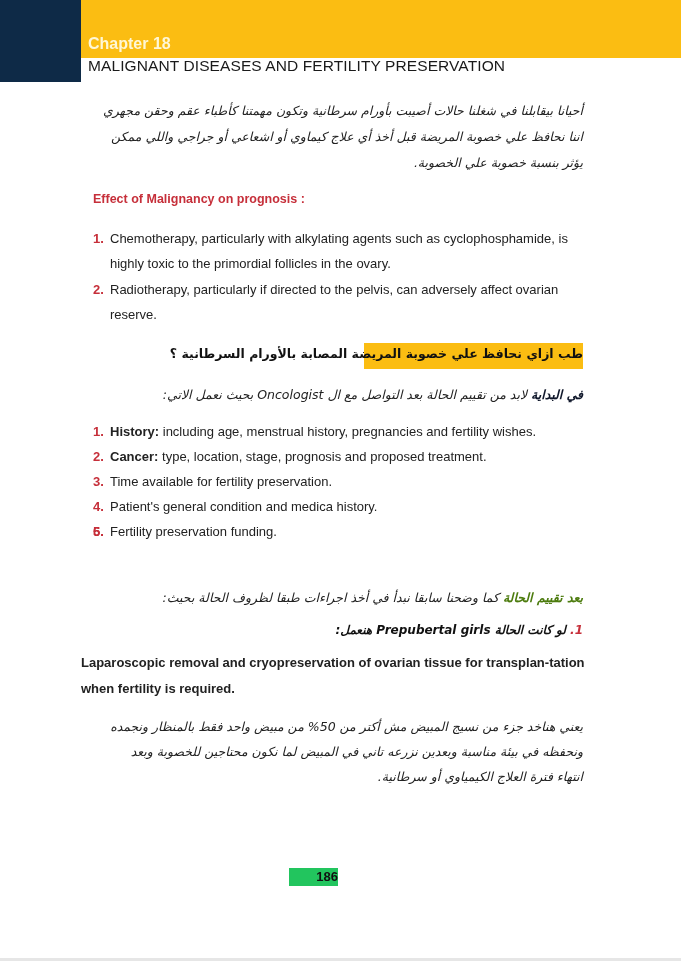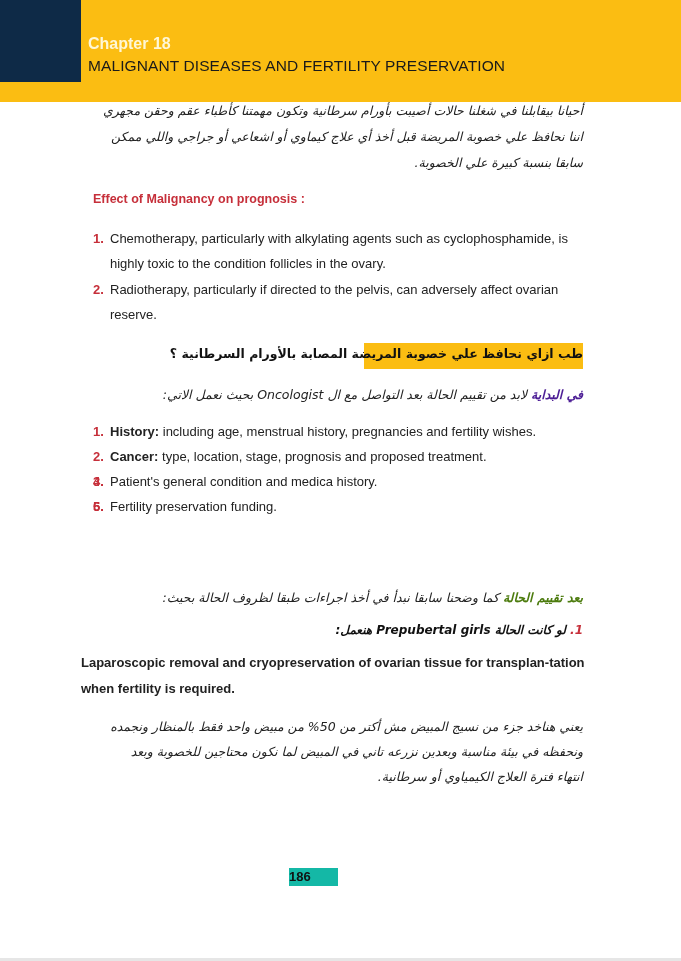--- a/index.html
+++ b/index.html
@@ -1,77 +1,77 @@
 <!DOCTYPE html>
 <html><head>
 <meta charset="utf-8">
 <style>
   * { box-sizing: border-box; margin: 0; padding: 0; }
   html, body { width: 681px; height: 961px; background: #ffffff; overflow: hidden; }
   body { position: relative; font-family: "DejaVu Sans", sans-serif; color: #222; }
 
-  .header { position: absolute; left: 0; top: 0; width: 681px; height: 102px; background: #fbbd12; padding-left: 37px; }
+  .header { position: absolute; left: 0; top: 0; width: 681px; height: 58px; background: #fbbd12; padding-left: 37px; }
   .header-navy { position: absolute; left: 0; top: 0; width: 81px; height: 82px; background: #0e2a47; }
   .chapter-num { position: absolute; left: 88px; top: 35px; font-family: "Liberation Sans", sans-serif; font-weight: bold; font-size: 16px; color: #fff7d6; }
   .chapter-title { position: absolute; left: 88px; top: 57px; font-family: "Liberation Sans", sans-serif; font-weight: normal; font-size: 15.5px; color: #1a1a1a; letter-spacing: 0.1px; }
 
   .rtl { direction: rtl; text-align: right; position: absolute; right: 98px; font-family: "DejaVu Sans", sans-serif; font-size: 12.5px; color: #222; font-style: italic; }
   .ar-intro { top: 98px; width: 500px; line-height: 26px; }
 
   .section-heading { position: absolute; left: 93px; top: 192px; font-family: "Liberation Sans", sans-serif; font-weight: bold; font-size: 12.5px; color: #c62f3a; }
 
   .en-list { position: absolute; left: 93px; font-family: "Liberation Sans", sans-serif; font-size: 13px; color: #222; }
   .en-item { position: relative; padding-left: 17px; }
   .en-num { position: absolute; left: 0; top: 0; color: #c62f3a; font-weight: bold; }
   .effects { top: 226px; width: 490px; line-height: 25px; }
   .effects .en-item { margin-bottom: 1px; }
 
   .q-box { position: absolute; left: 364px; top: 343px; width: 219px; height: 26px; background: #fbbd12; }
   .q-text { position: absolute; right: 98px; top: 346px; direction: rtl; font-family: "DejaVu Sans", sans-serif; font-weight: bold; font-size: 12.5px; color: #111; white-space: nowrap; }
 
   .ar-start { top: 387px; white-space: nowrap; }
-  .ar-start b { font-weight: bold; color: #4c1d95; margin-top: 12px; }
+  .ar-start b { font-weight: bold; color: #0f172a; margin-top: 12px; }
 
   .assess { top: 419px; width: 500px; line-height: 25px; }
 
   .ar-after { top: 590px; white-space: nowrap; }
   .ar-after b { font-weight: bold; color: #4d7c0f; }
 
   .ar-sub { top: 623px; white-space: nowrap; font-weight: bold; font-size: 12px; color: #111; }
   .ar-sub .num { color: #c62f3a; }
 
   .lap { position: absolute; left: 81px; top: 650px; width: 510px; font-family: "Liberation Sans", sans-serif; font-weight: bold; font-size: 13px; line-height: 26px; color: #222; }
 
   .ar-final { top: 714px; width: 505px; line-height: 25px; }
 
-  .page-num { position: absolute; left: 289px; top: 868px; width: 49px; height: 18px; background: #14b8a6; font-family: "Liberation Sans", sans-serif; font-weight: bold; font-size: 13px; text-align: left; line-height: 18px; color: #111; }
+  .page-num { position: absolute; left: 289px; top: 868px; width: 49px; height: 18px; background: #22c55e; font-family: "Liberation Sans", sans-serif; font-weight: bold; font-size: 13px; text-align: right; line-height: 18px; color: #111; }
 
   .bottom-shade { position: absolute; left: 0; bottom: 0; width: 681px; height: 3px; background: #e6e6e6; }
 </style>
 </head>
 <body>
 
 <div class="header">
   <div class="header-navy"></div>
   <div class="chapter-num">Chapter 18</div>
   <div class="chapter-title">MALIGNANT DISEASES AND FERTILITY PRESERVATION</div>
 </div>
 
 <div class="rtl ar-intro">
   <div>أحيانا بيقابلنا في شغلنا حالات أصيبت بأورام سرطانية وتكون مهمتنا كأطباء عقم وحقن مجهري</div>
   <div>اننا نحافظ علي خصوبة المريضة قبل أخذ أي علاج كيماوي أو اشعاعي أو جراجي واللي ممكن</div>
-  <div>سابقا بنسبة كبيرة علي الخصوبة.</div>
+  <div>يؤثر بنسبة خصوبة علي الخصوبة.</div>
 </div>
 
 <div class="section-heading">Effect of Malignancy on prognosis :</div>
 
 <div class="en-list effects">
   <div class="en-item">
     <span class="en-num">1.</span>
-    <span>Chemotherapy, particularly with alkylating agents such as cyclophosphamide, is highly toxic to the condition follicles in the ovary.</span>
+    <span>Chemotherapy, particularly with alkylating agents such as cyclophosphamide, is highly toxic to the primordial follicles in the ovary.</span>
   </div>
   <div class="en-item">
     <span class="en-num">2.</span>
     <span>Radiotherapy, particularly if directed to the pelvis, can adversely affect ovarian reserve.</span>
   </div>
 </div>
 
 <div class="q-box"></div>
 <div class="q-text">طب ازاي نحافظ علي خصوبة المريضة المصابة بالأورام السرطانية ؟</div>
 
@@ -81,20 +81,21 @@
   <div class="en-item">
     <span class="en-num">1.</span>
     <b>History:</b><span> including age, menstrual history, pregnancies and fertility wishes.</span>
   </div>
   <div class="en-item">
     <span class="en-num">2.</span>
     <b>Cancer:</b><span> type, location, stage, prognosis and proposed treatment.</span>
   </div>
   <div class="en-item">
     <span class="en-num">3.</span>
+    <span>Time available for fertility preservation.</span>
   </div>
   <div class="en-item">
     <span class="en-num">4.</span>
     <span>Patient's general condition and medica history.</span>
   </div>
   <div class="en-item">
     <span class="en-num">5.</span>
   </div>
   <div class="en-item">
     <span class="en-num">6.</span>

